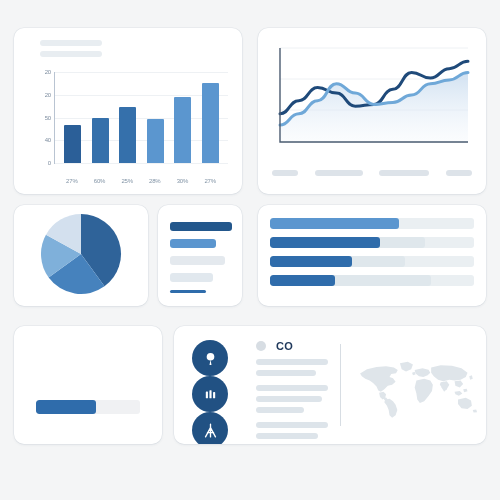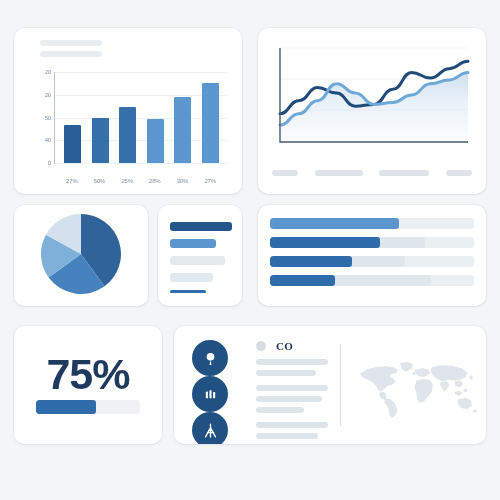--- a/index.html
+++ b/index.html
@@ -75,21 +75,21 @@
 
   
   #card-kpi { left: 14px; top: 326px; width: 148px; height: 118px; }
   .kpi-value { position:absolute; left:0; right:0; top: 24px; text-align:center;
                font-size: 43px; font-weight: 700; color:#1e3a5f; letter-spacing:-1px; }
   .kpi-track { position:absolute; left: 22px; right: 22px; bottom: 30px;
                height: 14px; background:#f0f1f3; border-radius: 3px; overflow:hidden; }
   .kpi-fill { position:absolute; left:0; top:0; bottom:0; background:#2f6cab; border-radius:3px; }
 
   
-  #card-geo { left: 174px; top: 326px; width: 312px; height: 118px; font-family: Liberation Serif, serif; }
+  #card-geo { left: 174px; top: 326px; width: 312px; height: 118px; }
   .tl-wrap { position:absolute; left: 14px; top: 14px; width: 58px; bottom: 12px; }
   .tl-line { position:absolute; left: 21px; top: 22px; bottom: 22px; width: 2px; background:#c5ced8; }
   .tl-node { position:absolute; left: 4px; width: 36px; height: 36px; border-radius: 50%;
              background:#215183; display:flex; align-items:center; justify-content:center; }
   .tl-node.n1 { top: 0px; } .tl-node.n2 { top: 36px; } .tl-node.n3 { top: 72px; }
 
   .tl-text { position:absolute; left: 82px; top: 14px; width: 72px; }
   .tt-head { display:flex; align-items:center; gap:10px; margin-bottom: 7px; }
   .tt-dot  { width: 10px; height: 10px; border-radius:50%; background:#d7dde3; }
   .tt-label{ font-size: 11px; font-weight:600; color:#20395c; letter-spacing:0.2px; }
@@ -217,21 +217,20 @@
           <div class="hb-fill" style="width: 40%; background: rgb(47, 108, 171);"></div>
         </div>
         <div class="hb-row">
           <div class="hb-mid" style="width: 79%;"></div>
           <div class="hb-fill" style="width: 32%; background: rgb(47, 108, 171);"></div>
         </div>
       </div>
   </div>
 
   <div class="card" id="card-kpi">
-    <div class="kpi-value">75%</div>
     <div class="kpi-track">
       <div class="kpi-fill" id="kpi-fill" style="width: 58%;"></div>
     </div>
   </div>
 
   <div class="card" id="card-geo">
 
     <div class="tl-wrap">
       <div class="tl-line"></div>
 

